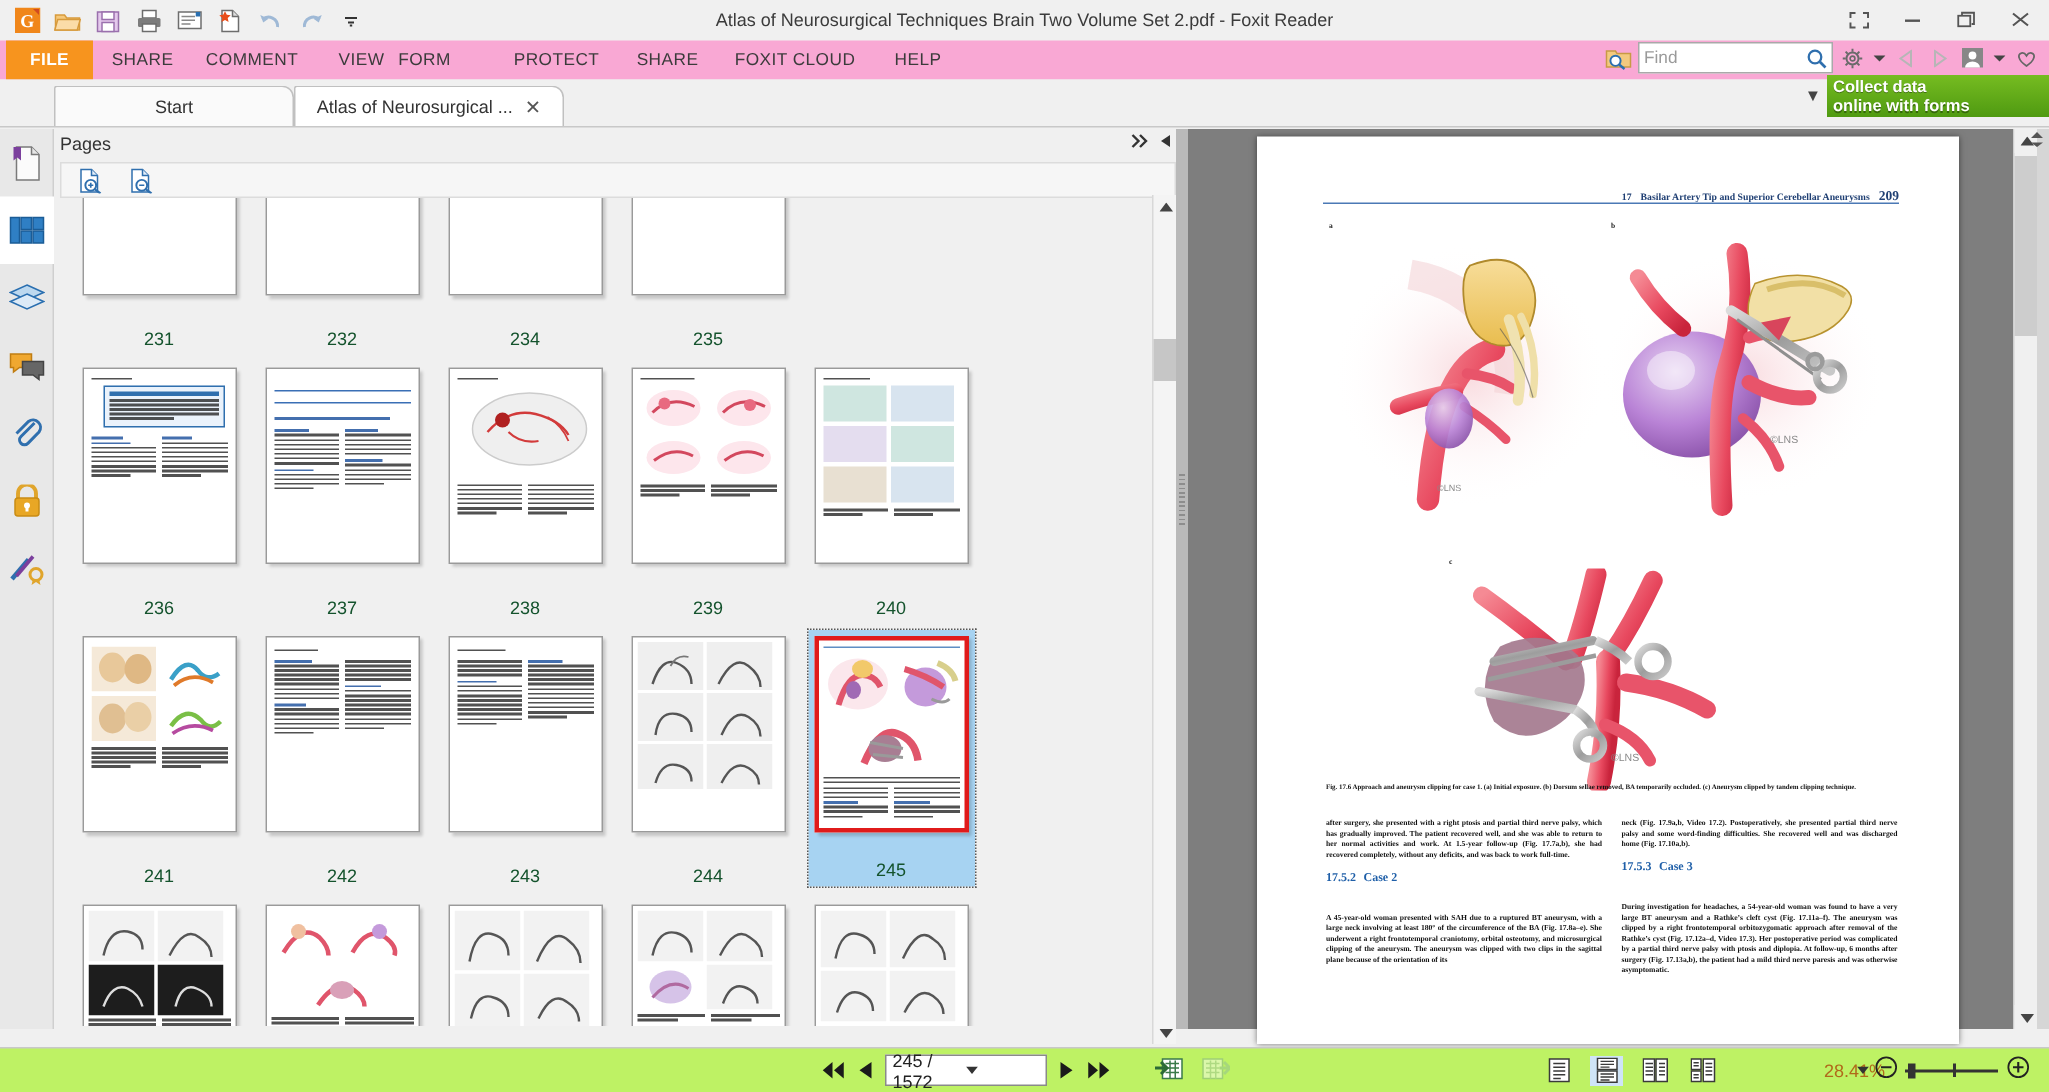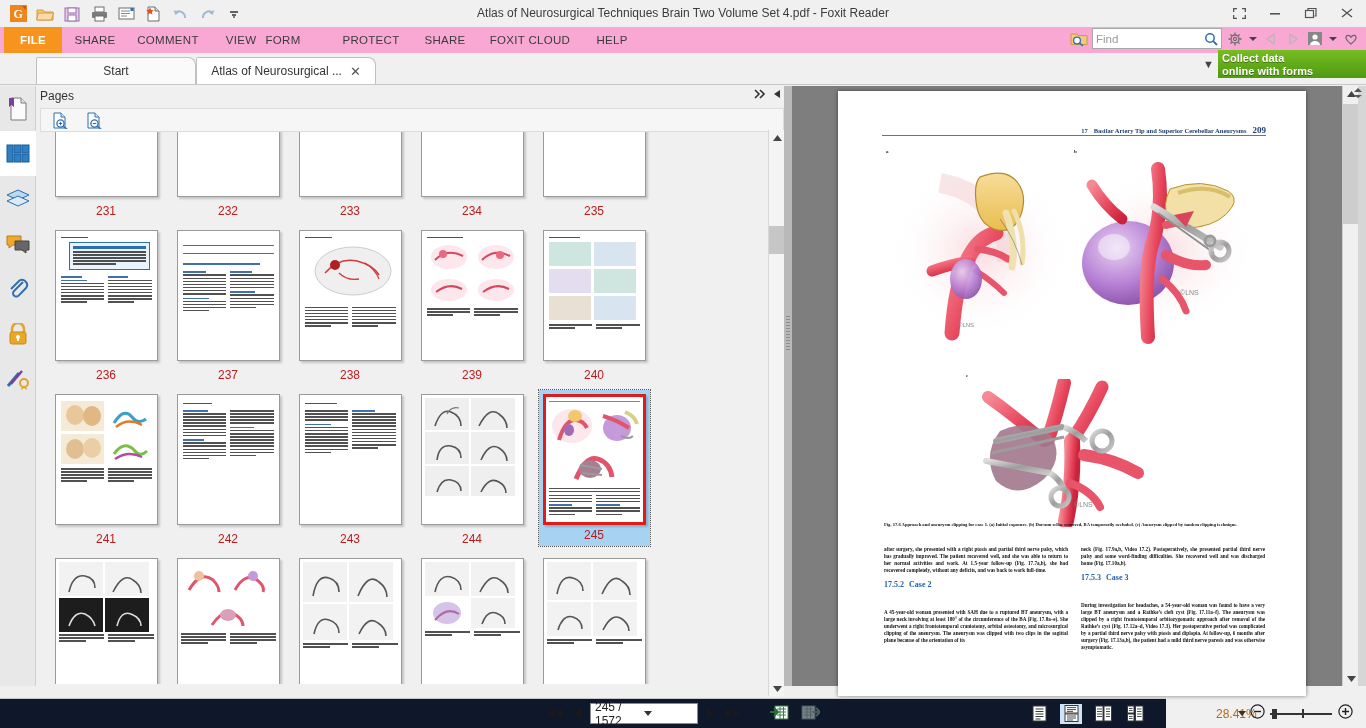--- a/index.html
+++ b/index.html
@@ -104,21 +104,21 @@
     width:122px; margin:0 0 0 0; display:flex; flex-direction:column; align-items:center;
   }
   .thumbwrap { padding:4px; }
   .thumbwrap.sel { background:#a7d3f2; outline:1px dotted #555; }
   .thumb {
     width:103px; height:131px; background:#fff; border:1px solid #9a9a9a;
     box-shadow:2px 2px 2px rgba(0,0,0,.18);
     position:relative; overflow:hidden; cursor:pointer;
   }
   .thumb.selected { border:3px solid #e01b1b; }
-  .thumb-num { font-size:12px; color:#b91c1c; margin-top:3px; text-align:center; }
+  .thumb-num { font-size:12px; color:#14532d; margin-top:18px; text-align:center; }
 
   
   .mini { position:absolute; left:0; top:0; right:0; bottom:0; padding:6px 5px; }
   .mline { height:1.5px; background:#2b2b2b; margin-bottom:1.6px; opacity:.82; }
   .mline.b { background:#1b4f9c; }
   .mline.s { width:60%; }
   .mcols { display:flex; gap:4px; }
   .mcol { flex:1; }
   .mrule { height:1px; background:#3a6fb5; margin-bottom:3px; }
 
@@ -185,22 +185,22 @@
     border-left:1px solid #cfcfcf;
   }
   .v-arrow { width:16px; height:16px; display:flex; align-items:center; justify-content:center;
     font-size:9px; color:#444; cursor:pointer; background:#f0f0f0;}
   .v-up{ position:absolute; top:0;} .v-down{ position:absolute; bottom:0;}
   .v-thumb { position:absolute; top:18px; left:0; width:16px; height:120px; background:#cdcdcd; cursor:pointer;}
   .v-right-rail { position:absolute; right:0; top:86px; width:8px; height:600px; background:#d6d6d6; }
 
   
   .statusbar {
-    position:absolute; left:0; bottom:0; width:1166px; height:30px;
-    background:#0f172a; border-top:1px solid #c8c8c8;
+    position:absolute; left:0; bottom:0; width:1366px; height:30px;
+    background:#bef264; border-top:1px solid #c8c8c8;
     display:flex; align-items:center;
   }
   .nav-group { position:absolute; left:548px; display:flex; align-items:center; gap:8px; }
   .nav-btn { cursor:pointer; color:#1a1a1a; font-size:11px; display:flex; align-items:center; }
   .pagebox {
     width:108px; height:21px; border:1px solid #8a8a8a; background:#fff;
     display:flex; align-items:center; padding:0 4px; font-size:12px; color:#222;
   }
   .pagebox span { flex:1; }
   .pagebox .car { font-size:8px; color:#333; }
@@ -279,21 +279,21 @@
             <path d="M15.5 3 L13.5 8 L10 5.5 Z" fill="#9fb9d6"></path>
           </svg>
       </div>
       <div class="qat-btn">
         <svg width="12" height="12">
             <path d="M2 4 h8 M4 7 h4 M5.2 9 h1.6" stroke="#333" stroke-width="1.4"></path>
           </svg>
       </div>
     </div>
 
-    <div class="title-text">Atlas of Neurosurgical Techniques Brain Two Volume Set 4.pdf - Foxit Reader</div>
+    <div class="title-text">Atlas of Neurosurgical Techniques Brain Two Volume Set 2.pdf - Foxit Reader</div>
 
     <div class="win-ctrl">
       <div>
         <svg width="15" height="13">
             <path d="M1 1h4v1.3H2.3V5H1z M14 1h-4v1.3h2.7V5H14z M1 12h4v-1.3H2.3V8H1z M14 12h-4v-1.3h2.7V8H14z" fill="#555"></path>
           </svg>
       </div>
       <div>
         <svg width="14" height="12">
             <rect x="2" y="6" width="10" height="1.6" fill="#555"></rect>
@@ -501,31 +501,20 @@
           <div class="thumbwrap">
               <div class="thumb">
             <div class="mini" style="padding-top:8px;">
               
             </div>
           </div>
             </div>
           <div class="thumb-num">232</div>
         </div>
 
-        <div class="thumbcell">
-          <div class="thumbwrap">
-              <div class="thumb">
-            <div class="mini" style="padding-top:2px;">
-              
-              
-            </div>
-          </div>
-            </div>
-          <div class="thumb-num">233</div>
-        </div>
 
         <div class="thumbcell">
           <div class="thumbwrap">
               <div class="thumb">
             <div class="mini" style="padding-top:8px;">
               
             </div>
           </div>
             </div>
           <div class="thumb-num">234</div>

